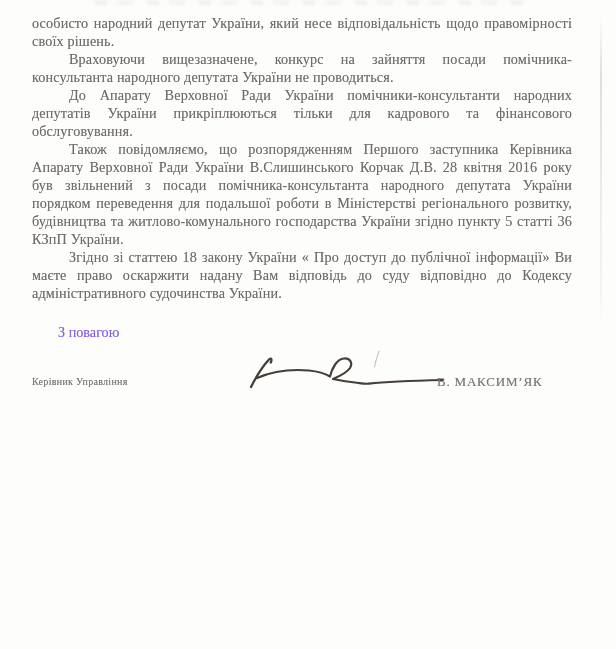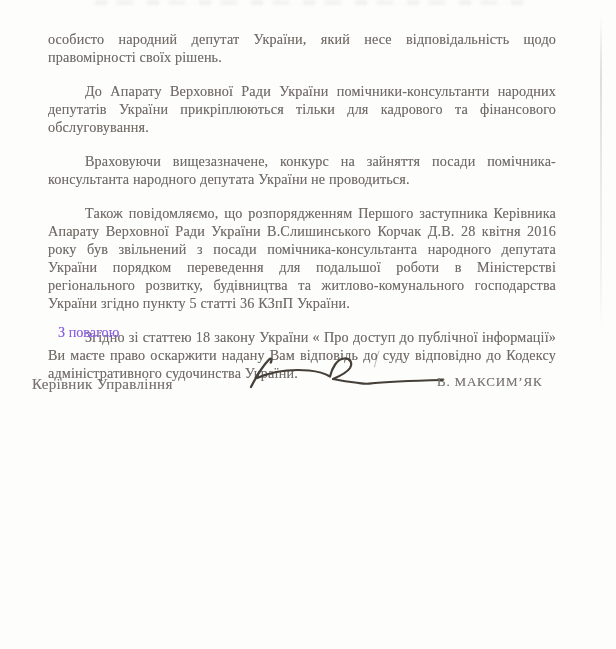--- a/index.html
+++ b/index.html
@@ -50,39 +50,39 @@
     top: 14px;
     left: 32px;
     width: 540px;
     font-size: 14.2px;
     line-height: 18px;
     letter-spacing: 0.15px;
     color: #716c67;
     text-shadow: 0 0 0.5px rgba(113,108,103,0.5);
   }
   .body-text p {
-    margin: 16px;
+    margin: 0;
     text-align: justify;
   }
   .body-text p.indent {
     text-indent: 37px;
   }
   .salutation {
     position: absolute;
     top: 324px;
     left: 58px;
     font-size: 14.2px;
     color: #8b5cf6;
     text-shadow: 0 0 0.5px rgba(113,108,103,0.5);
   }
   .signer-title {
     position: absolute;
     top: 376px;
     left: 32px;
-    font-size: 15px;
+    font-size: 10px;
     letter-spacing: 0.3px;
     color: #787370;
     text-shadow: 0 0 0.5px rgba(120,115,112,0.5);
   }
   .signer-name {
     position: absolute;
     top: 374px;
     left: 437px;
     font-size: 13px;
     letter-spacing: 0.8px;
@@ -101,22 +101,22 @@
 </head>
 <body>
 
 <div class="page">
 
   <div class="top-artifact"></div>
   <div class="edge-artifact"></div>
 
   <div class="body-text">
     <p>особисто народний депутат України, який несе відповідальність щодо правомірності своїх рішень.</p>
+    <p class="indent">Враховуючи вищезазначене, конкурс на зайняття посади помічника-консультанта народного депутата України не проводиться.</p>
     <p class="indent">До Апарату Верховної Ради України помічники-консультанти народних депутатів України прикріплюються тільки для кадрового та фінансового обслуговування.</p>
-    <p class="indent">Враховуючи вищезазначене, конкурс на зайняття посади помічника-консультанта народного депутата України не проводиться.</p>
     <p class="indent">Також повідомляємо, що розпорядженням Першого заступника Керівника Апарату Верховної Ради України В.Слишинського Корчак Д.В. 28 квітня 2016 року був звільнений з посади помічника-консультанта народного депутата України порядком переведення для подальшої роботи в Міністерстві регіонального розвитку, будівництва та житлово-комунального господарства України згідно пункту 5 статті 36 КЗпП України.</p>
     <p class="indent">Згідно зі статтею 18 закону України « Про доступ до публічної інформації» Ви маєте право оскаржити надану Вам відповідь до суду відповідно до Кодексу адміністративного судочинства України.</p>
   </div>
 
   <div class="salutation">З повагою</div>
 
   <div class="signer-title">Керівник Управління</div>
 
   <div class="signature">
     <svg width="210" height="48" viewBox="0 0 210 48" xmlns="http://www.w3.org/2000/svg">

